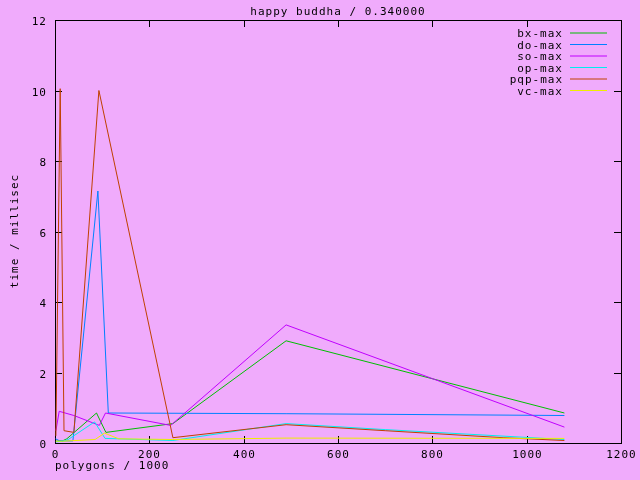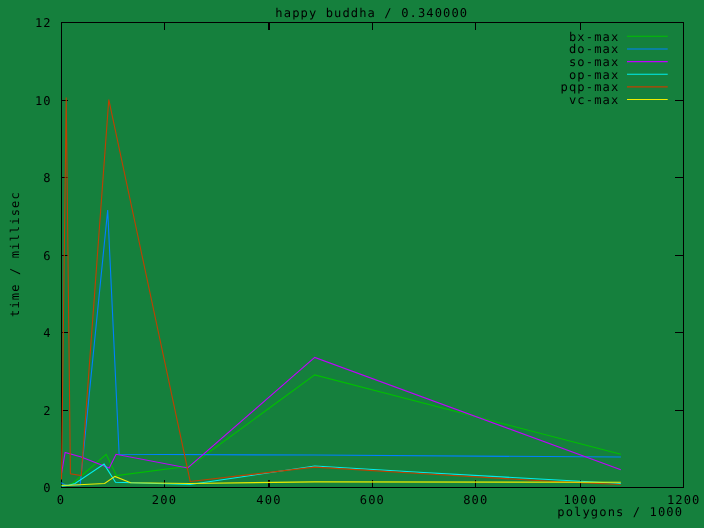--- a/index.html
+++ b/index.html
@@ -1,23 +1,23 @@
 <!DOCTYPE html>
 <html><head>
 <meta charset="utf-8">
 <style>
   html,body{margin:0;padding:0;background:#ffffff;}
   #screen{
-    position:relative;width:640px;height:480px;background:#15803d;
+    position:relative;width:640px;height:480px;background:#f0abfc;
     font-family:"DejaVu Sans Mono","Liberation Mono",monospace;
     color:#000;overflow:hidden;
   }
   .lbl{position:absolute;font-size:11px;letter-spacing:1px;white-space:nowrap;color:#000;}
   #chart-title{top:5px;left:55px;width:566px;text-align:center;}
-  #x-axis-label{top:459px;left:55px;width:566px;text-align:right;}
+  #x-axis-label{top:459px;left:55px;width:566px;text-align:left;}
   #y-axis-label{top:231px;left:14px;transform:translate(-50%,-50%) rotate(-90deg);}
   svg text{font-family:"DejaVu Sans Mono","Liberation Mono",monospace;font-size:11px;letter-spacing:1px;fill:#000;}
 </style>
 </head>
 <body>
 
 <div id="screen">
   <div class="lbl" id="chart-title">happy buddha / 0.340000</div>
   <div class="lbl" id="y-axis-label">time / millisec</div>
   <div class="lbl" id="x-axis-label">polygons / 1000</div>

